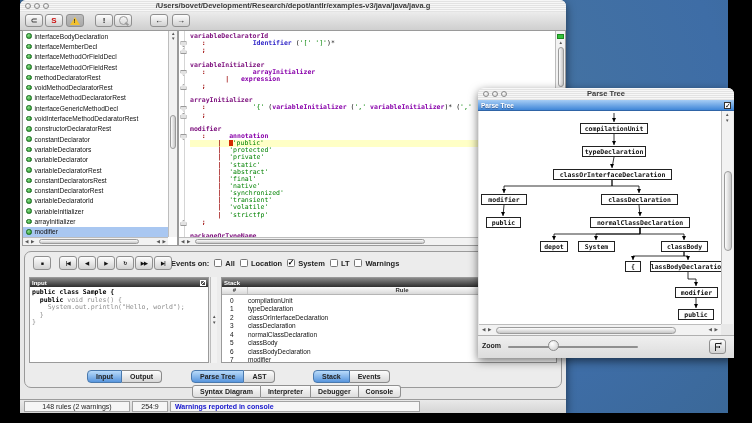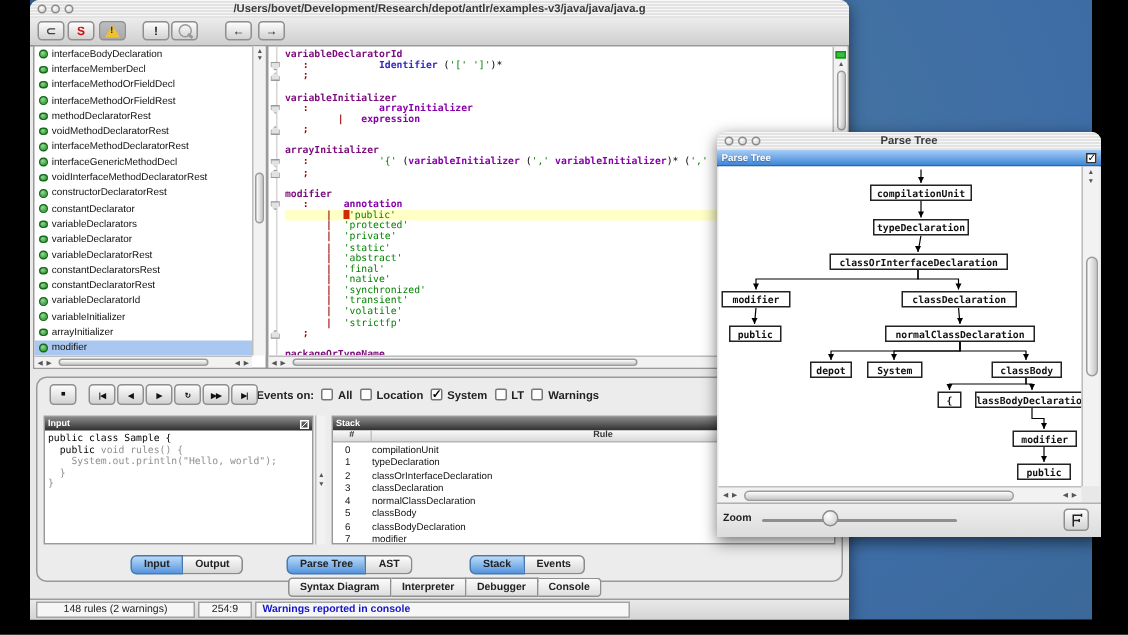--- a/index.html
+++ b/index.html
@@ -85,21 +85,21 @@
 
   .dpanel{position:absolute;top:25px;height:86px;background:#fff;border:1px solid #9a9a9a;box-sizing:border-box;}
   .dhead{position:absolute;left:0;right:0;top:0;height:9px;
     background:linear-gradient(#8a8a8a,#2e2e2e);color:#fff;font-size:6px;font-weight:bold;
     display:flex;align-items:center;padding-left:2px;box-sizing:border-box;}
   .dhead .xicon{position:absolute;right:2px;top:1.5px;width:6px;height:6px;border:1px solid #fff;box-sizing:border-box;
     background:linear-gradient(135deg,transparent 44%,#fff 44%,#fff 56%,transparent 56%);}
   #input-panel{left:4px;width:180px;}
   #input-code{position:absolute;left:2px;top:11px;right:2px;bottom:1px;font-family:"DejaVu Sans Mono",monospace;
     font-size:6.5px;line-height:7.5px;white-space:pre;overflow:hidden;}
-  .ib{font-weight:normal;color:#000;}
+  .ib{font-weight:bold;color:#000;}
   .ig{color:#8f8f8f;}
   #input-sb{left:185px;top:25px;width:7px;height:86px;}
 
   #stack-panel{left:196px;width:336px;}
   #stack-cols{position:absolute;left:0;right:0;top:9px;height:8px;background:linear-gradient(#fafafa,#d9d9d9);
     border-bottom:1px solid #b5b5b5;display:flex;font-size:6px;font-weight:bold;color:#333;box-sizing:border-box;}
   #stack-cols .c1{width:26px;text-align:center;border-right:1px solid #c2c2c2;box-sizing:border-box;}
   #stack-cols .c2{flex:1;text-align:center;}
   #stack-rows{position:absolute;left:0;right:0;top:18px;bottom:0;overflow:hidden;}
   .srow{height:8.5px;display:flex;font-size:6.5px;color:#111;align-items:center;}

